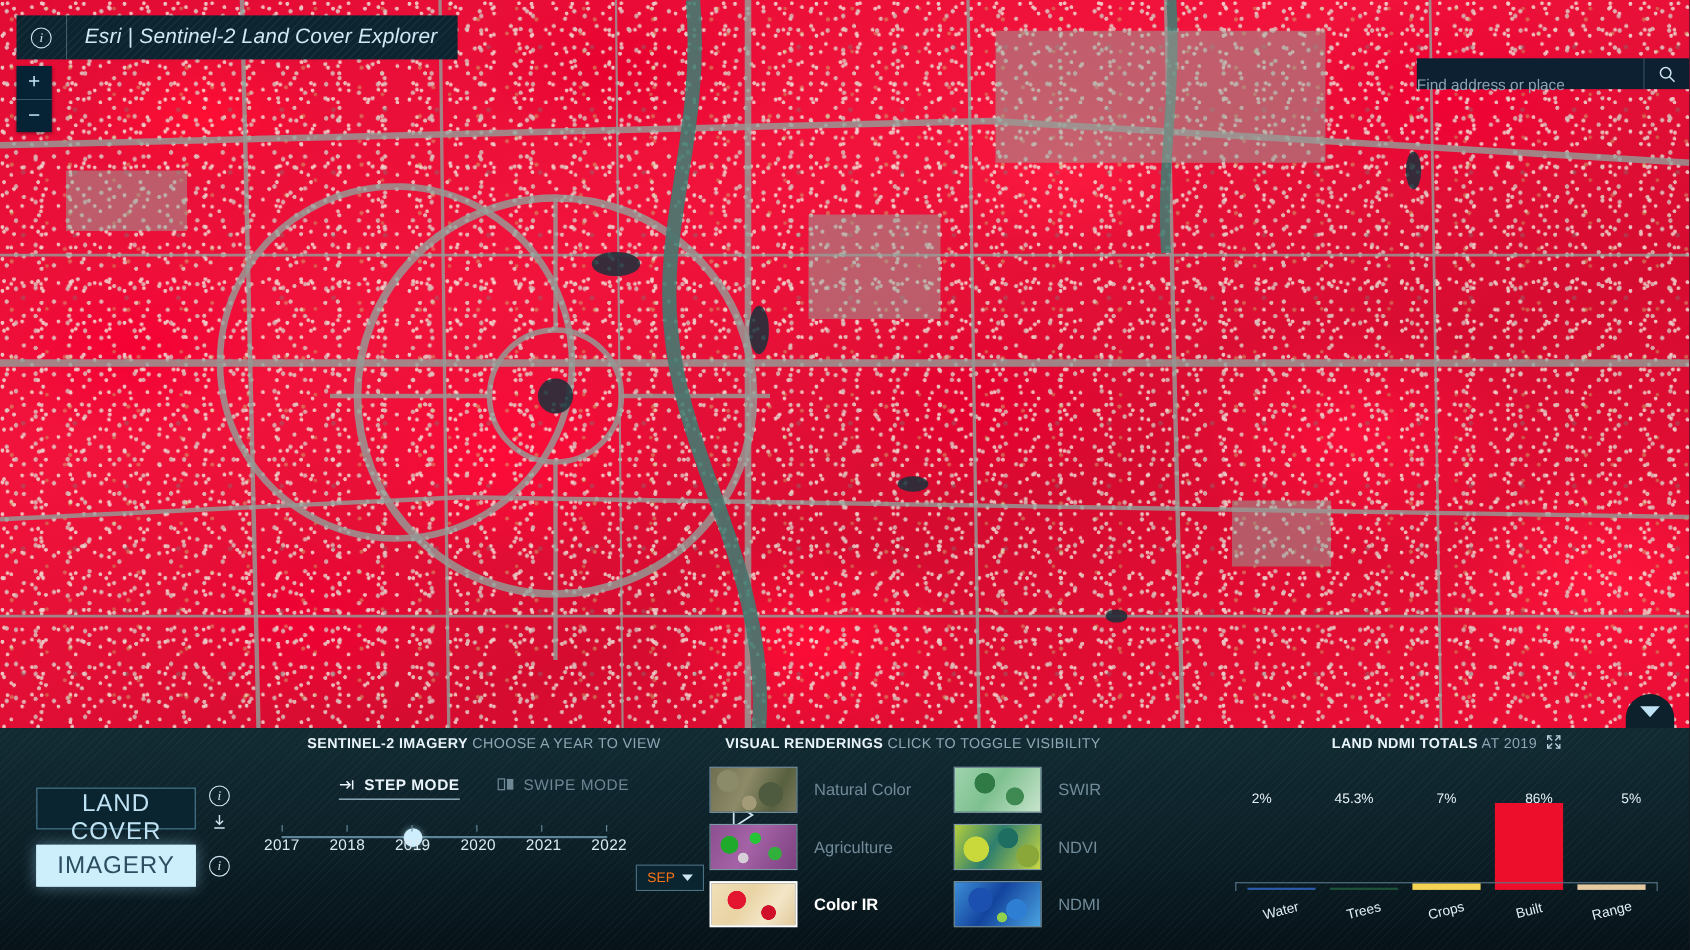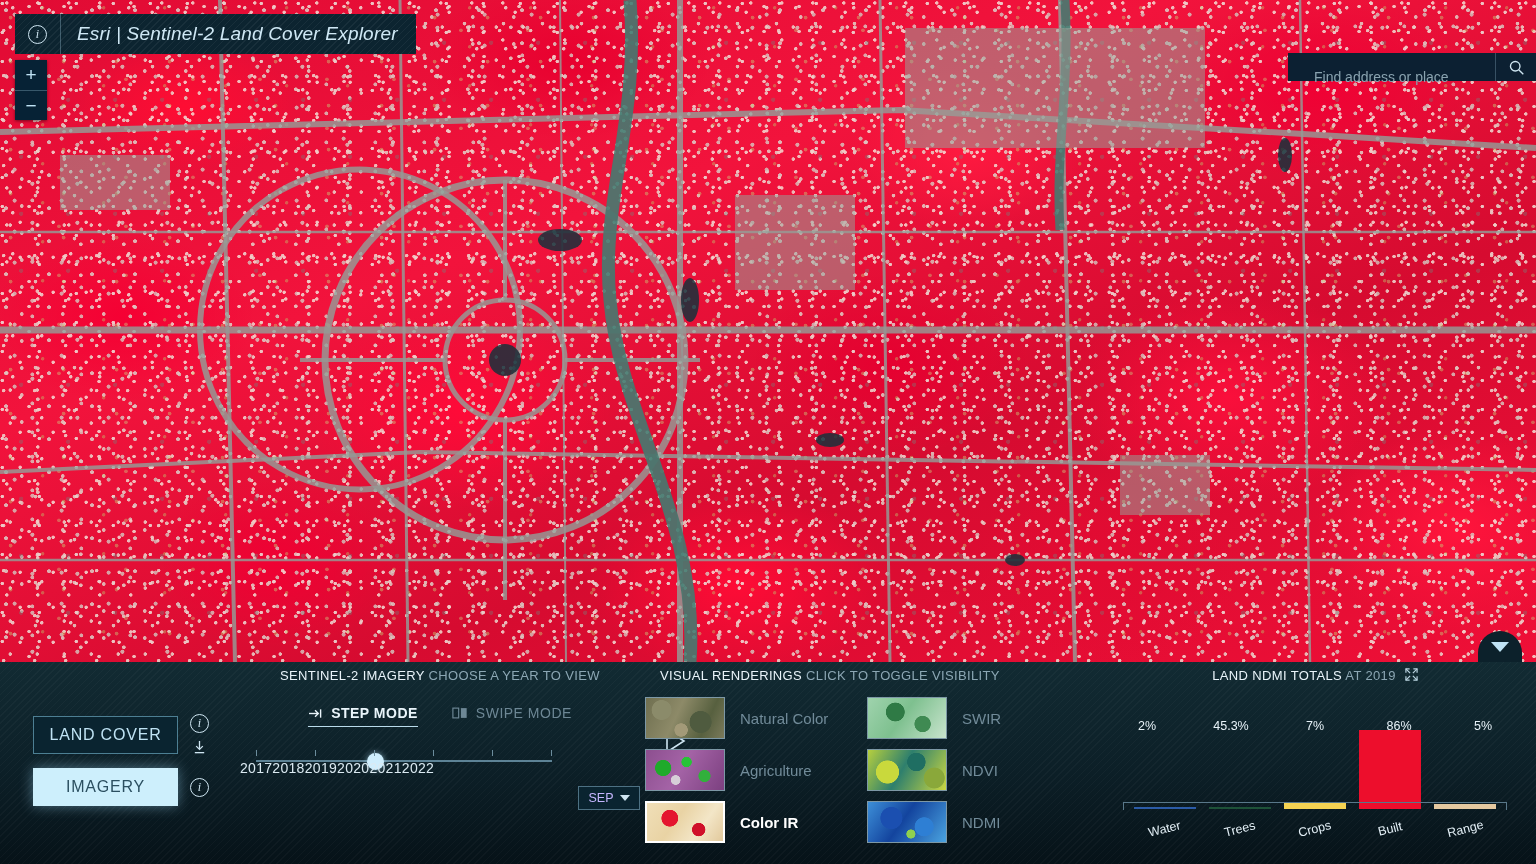--- a/index.html
+++ b/index.html
@@ -131,21 +131,21 @@
   .chk-box {
     width: 13px; height: 13px; border: 1.3px solid #9dc7dc; background: transparent;
   }
   .chk-label { color: #dcecf5; font-size: 13.5px; white-space: nowrap; }
   #search-bar {
     position: absolute; right: 0; top: 53px; width: 248px; height: 28px;
     background: #0c2032; display: flex; align-items: center;
   }
   #search-input {
     flex: 1; height: 28px; background: transparent; border: 0; outline: none;
-    color: #e3f0f7; font-size: 14px; padding-left: 26px;
+    color: #e3f0f7; font-size: 14px; padding-left: 0;
     font-family: "Liberation Sans", sans-serif;
     margin-top: 20px;
   }
   #search-input::placeholder { color: #8aa3b0; }
   #search-btn {
     width: 42px; height: 28px; background: transparent; border: 0;
     border-left: 1px solid rgba(140,175,195,.35);
     display: flex; align-items: center; justify-content: center; cursor: pointer;
   }
 
@@ -163,31 +163,31 @@
     position: absolute; left: 0; top: 662px; width: 1536px; height: 202px;
     background-color: #0d2129;
     background-image:
       repeating-linear-gradient(-45deg, rgba(255,255,255,.028) 0 1px, rgba(255,255,255,0) 1px 5px),
       linear-gradient(180deg, #122b33 0%, #0c1f27 55%, #061218 100%);
   }
   .sec-title {
     text-align: center; font-size: 13px; letter-spacing: .35px;
     white-space: nowrap; margin-bottom: 2px;
   }
-  .sec-title b { color: #e9f4fa; font-weight: 400; }
+  .sec-title b { color: #e9f4fa; font-weight: 700; }
   .sec-title span { color: #8ca7b4; font-weight: 400; }
 
   
   #mode-col {
     position: absolute; left: 33px; top: 52px;
     display: flex; flex-direction: column; gap: 13px;
   }
   .mode-row { display: flex; align-items: center; gap: 12px; }
   .mode-btn {
-    width: 145px; height: 38px; font-size: 16px; letter-spacing: .8px;
+    width: 145px; height: 38px; font-size: 22px; letter-spacing: .8px;
     cursor: pointer; font-family: "Liberation Sans", sans-serif;
   }
   .mode-btn.outline { background: #0a2430; border: 1px solid #4d7f93; color: #bfe3f4; }
   .mode-btn.filled {
     background: #cdeffc; border: 1px solid #cdeffc; color: #2b4f60;
     box-shadow: 0 0 14px rgba(160,220,250,.45);
   }
   .mini-icons { display: flex; flex-direction: column; align-items: center; gap: 7px; }
 
   
@@ -208,31 +208,31 @@
   }
   #slider-handle {
     position: absolute; top: 4px; left: 111px; width: 17px; height: 17px;
     border-radius: 50%; background: #cfeefd; cursor: pointer;
     box-shadow: 0 0 6px rgba(190,235,255,.6);
   }
   #ticks { position: absolute; left: 16px; top: 82px; width: 296px; height: 7px; }
   #ticks i { position: absolute; top: 0; width: 1px; height: 6px; background: #6c8d9d; }
   #years {
     position: absolute; left: 0; top: 92px; width: 330px;
-    display: flex; 
+    display: flex; justify-content: space-between;
     color: #dbeaf2; font-size: 14px; letter-spacing: .3px;
   }
   #play-btn {
     position: absolute; right: -46px; top: 60px;
     background: none; border: 0; cursor: pointer;
   }
   #month-select {
     position: absolute; left: 338px; top: 118px;
     width: 62px; height: 24px; border: 1px solid #4d7183; background: #0a2430;
-    color: #c4b5fd; font-size: 12.5px; display: flex; align-items: center;
+    color: #f97316; font-size: 12.5px; display: flex; align-items: center;
     justify-content: center; gap: 6px; cursor: pointer;
   }
   .caret-down { width: 0; height: 0; border-left: 5px solid transparent;
     border-right: 5px solid transparent; border-top: 6px solid #cfe6f2; }
 
   
   #renderings { position: absolute; left: 645px; top: 6px; width: 370px; }
   .rend-grid {
     margin-top: 14px; display: grid;
     grid-template-columns: 82px 140px 82px 66px;

